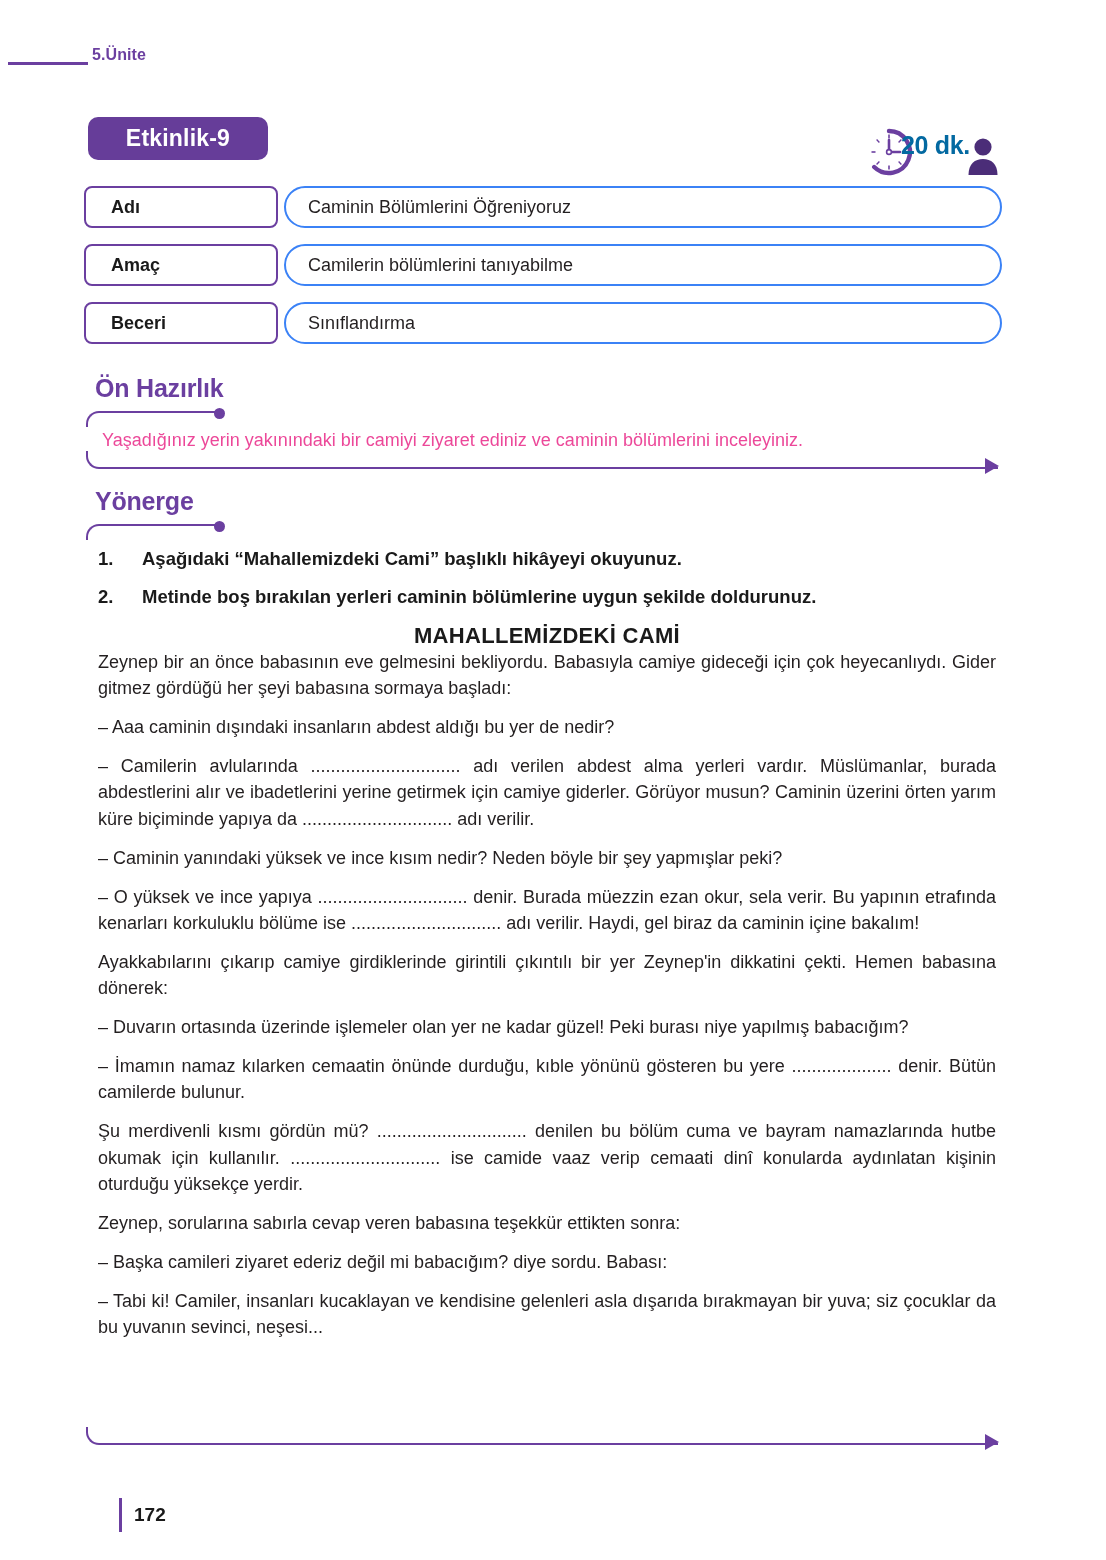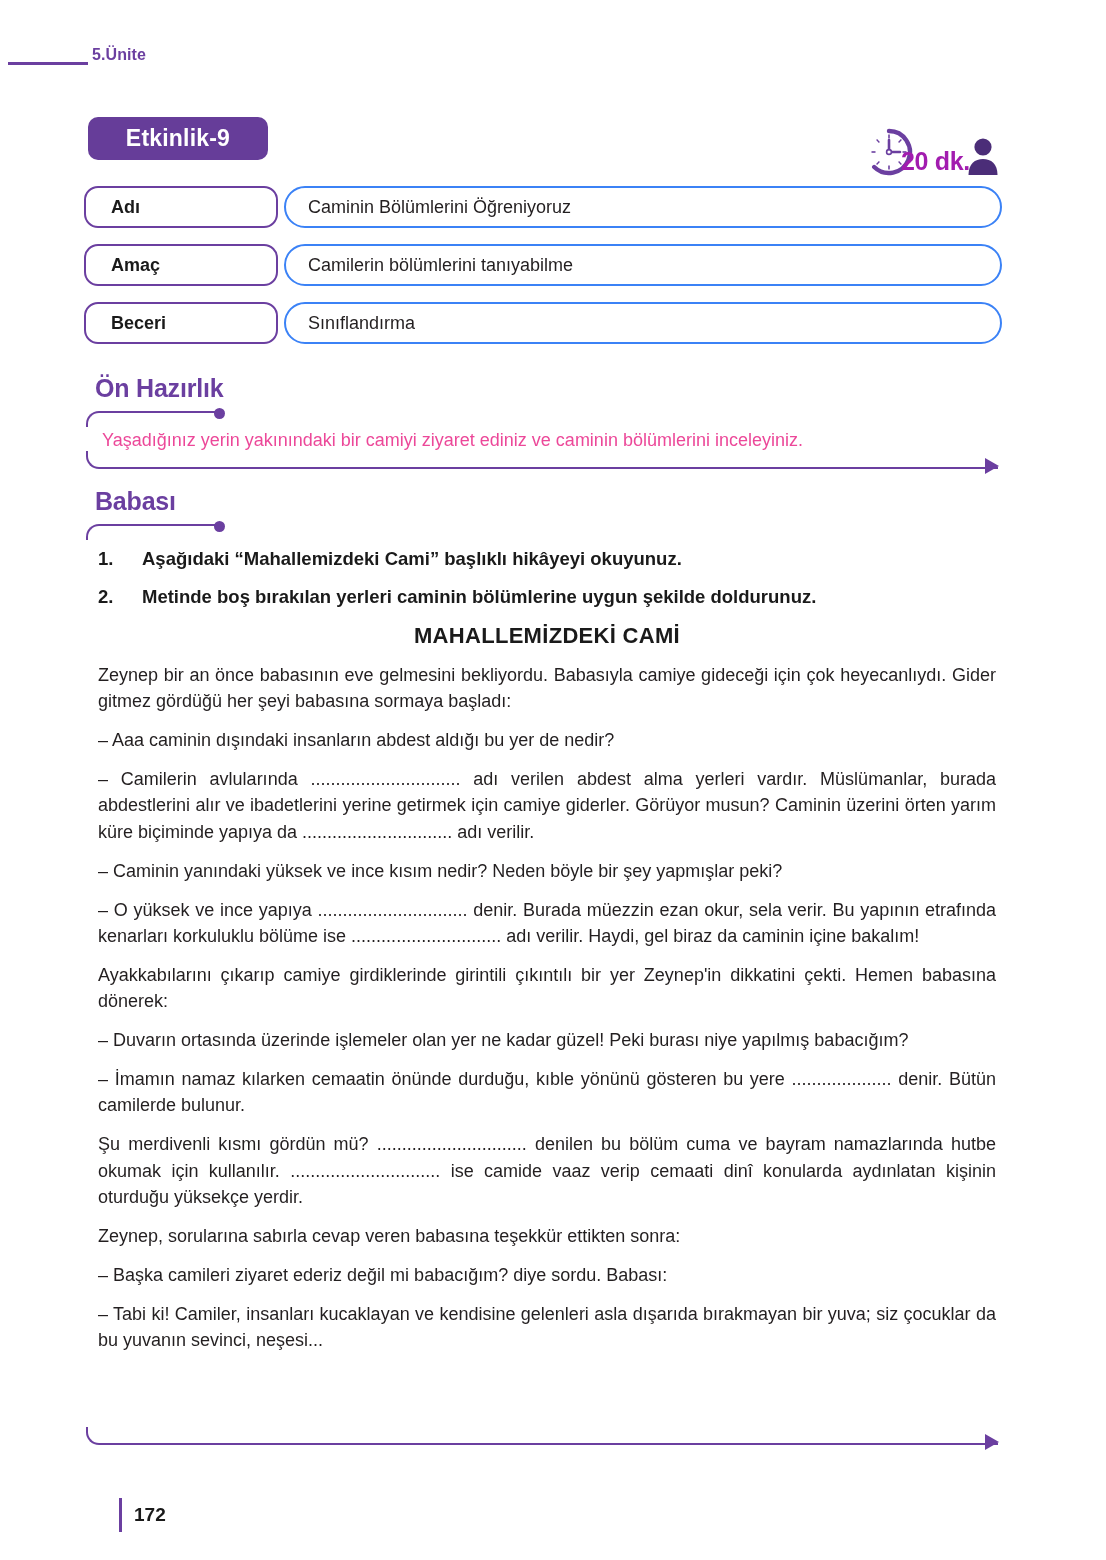--- a/index.html
+++ b/index.html
@@ -67,23 +67,23 @@
     right: 106px;
     top: 118px;
     height: 58px;
     display: flex;
     align-items: flex-end;
   }
   .clock-icon { width: 52px; height: 52px; display: block; margin-bottom: -2px; }
   .duration-text {
     font-size: 25px;
     font-weight: bold;
-    color: #a21caf;
+    color: #0369a1;
     margin-left: -14px;
-    margin-bottom: 0px;
+    margin-bottom: 16px;
     letter-spacing: -0.3px;
     position: relative;
     z-index: 2;
   }
   .person-icon { width: 34px; height: 40px; display: block; margin-left: -4px; margin-bottom: 1px; }
 
   
   .info-rows {
     position: absolute;
     left: 84px;
@@ -95,21 +95,21 @@
     height: 42px;
     margin-bottom: 16px;
   }
   .info-label {
     position: absolute;
     left: 0;
     top: 0;
     width: 194px;
     height: 42px;
     border: 2px solid #6b3fa0;
-    border-radius: 14px;
+    border-radius: 8px;
     background: #fff;
     display: flex;
     align-items: center;
     padding-left: 25px;
     font-size: 18px;
     font-weight: bold;
     color: #1a1a1a;
     z-index: 2;
   }
   .info-value {
@@ -226,21 +226,20 @@
   }
   .instruction .num { width: 44px; flex: none; }
 
   .story-title {
     text-align: center;
     font-size: 22px;
     font-weight: bold;
     color: #1a1a1a;
     letter-spacing: 0.3px;
     margin-top: 14px;
-    margin-bottom: 13px;
   }
   .story-body p {
     margin: 0 0 13px 0;
     font-size: 18px;
     line-height: 1.45;
     color: #231f20;
     text-align: justify;
     text-justify: inter-word;
     hyphens: none;
   }
@@ -322,21 +321,21 @@
 <div class="onhazirlik-block">
   <div class="bracket-top">
     <div class="bracket-dot"></div>
   </div>
   <div class="onhazirlik-text">Yaşadığınız yerin yakınındaki bir camiyi ziyaret ediniz ve caminin bölümlerini inceleyiniz.</div>
   <div class="bracket-bottom">
     <div class="bracket-arrow"></div>
   </div>
 </div>
 
-<div class="section-heading heading-yonerge">Babası</div>
+<div class="section-heading heading-yonerge">Yönerge</div>
 
 <div class="yonerge-block">
   <div class="bracket-top">
     <div class="bracket-dot"></div>
   </div>
 
   <div class="yonerge-inner">
 
     <div class="instruction">
       <div class="num">1.</div>

